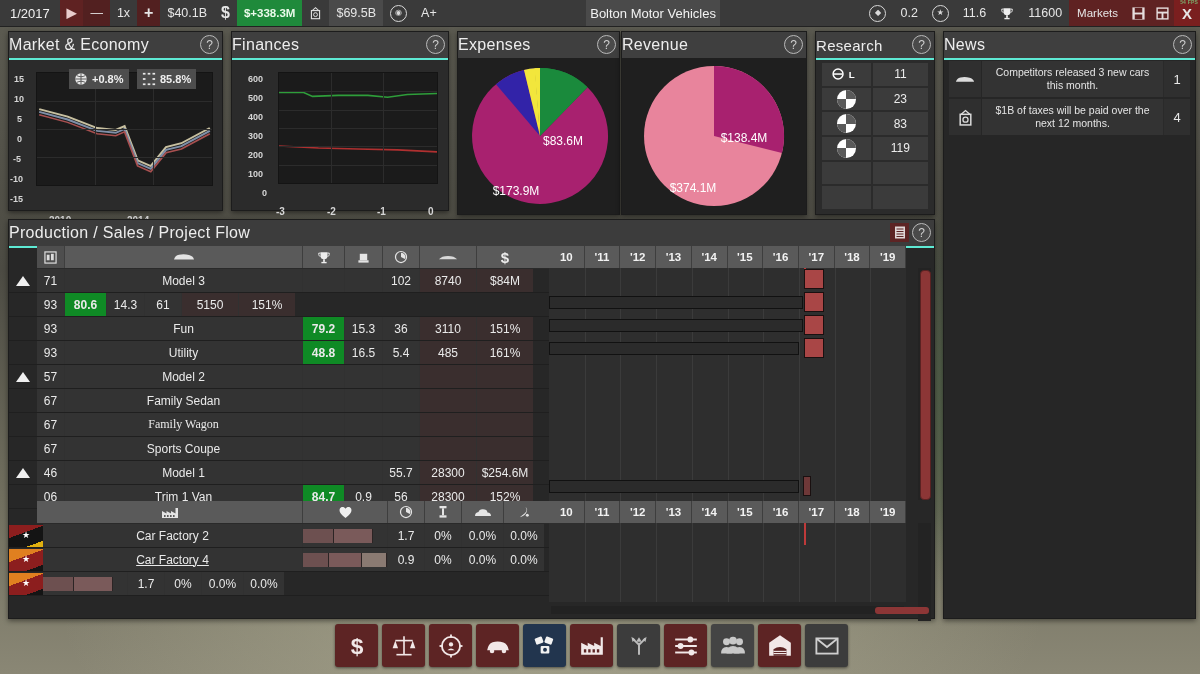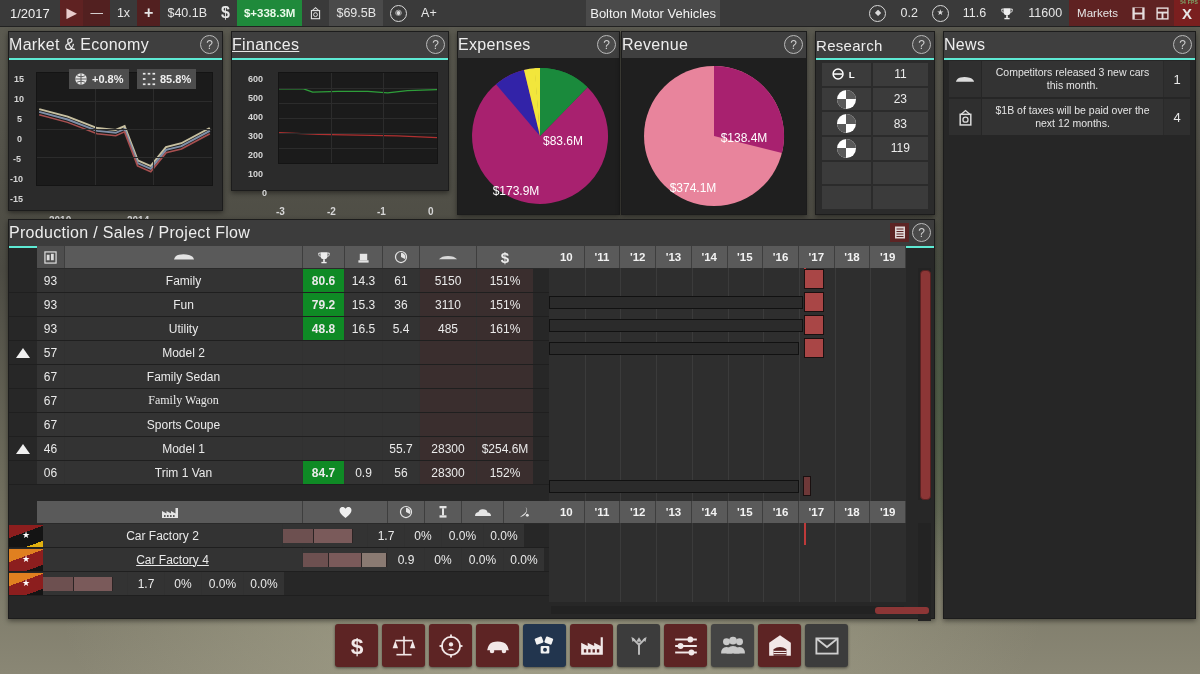--- a/index.html
+++ b/index.html
@@ -51,21 +51,21 @@
   .panel-head{height:26px;background:#3f3f3f;display:flex;align-items:center;
     justify-content:flex-start;position:relative;border-bottom:2px solid #5eead4;}
   .panel-head .ttl{font-size:16px;color:#ededed;letter-spacing:.3px;}
   .help{position:absolute;right:3px;top:3px;width:19px;height:19px;border-radius:50%;
     border:1.5px solid #b9b9b9;color:#cfcfcf;font-size:12px;display:flex;
     align-items:center;justify-content:center;background:#4a4a4a;box-sizing:border-box;}
   .panel-body{position:absolute;left:0;right:0;top:26px;bottom:0;}
 
   
   #market{left:8px;top:31px;width:215px;height:180px;}
-  #finances{left:231px;top:31px;width:218px;height:160px;text-decoration:underline;}
+  #finances{left:231px;top:31px;width:218px;height:180px;}
   #expenses{left:457px;top:31px;width:163px;height:184px;}
   #revenue{left:621px;top:31px;width:186px;height:184px;}
   #research{left:815px;top:31px;width:120px;height:184px;}
   #news{left:943px;top:31px;width:253px;height:588px;background:#262626;}
 
   .chartbox{position:absolute;background:#1b1b1b;border:1px solid #141414;}
   .axlabel{position:absolute;font-size:9px;color:#d6d6d6;font-weight:bold;}
   .gridln{position:absolute;background:#2c2c2c;}
 
   .mkbadge{position:absolute;height:20px;background:#4d4d4d;display:flex;
@@ -490,23 +490,34 @@
                 <path d="M1 5.5 Q4 1.8 11 1.8 Q18 1.8 21 5.5 Z" fill="#d8d8d8"></path>
               </svg>
           </div>
           <div class="c" style="width:56px;border-right:none">
             <span style="font-size:15px;font-weight:bold">$</span>
           </div>
         </div>
 
         <div id="prod-rows">
             <div class="row" style="background: transparent;">
+              <div class="arrowcell">
+                <div class="tri"></div>
+              </div>
+              <div class="c " style="width: 28px;">71</div>
+              <div class="c name" style="width: 238px;">Model 3</div>
+              <div class="c " style="width: 42px;"></div>
+              <div class="c " style="width: 38px;"></div>
+              <div class="c " style="width: 37px;">102</div>
+              <div class="c money" style="width: 57px;">8740</div>
+              <div class="c money" style="width: 56px; border-right: none;">$84M</div>
+            </div>
+            <div class="row" style="background: transparent;">
               <div class="arrowcell"></div>
               <div class="c " style="width: 28px;">93</div>
-              <div class="c name" style="width: 238px;">Family</div>
               <div class="c hl" style="width: 42px;">80.6</div>
               <div class="c " style="width: 38px;">14.3</div>
               <div class="c " style="width: 37px;">61</div>
               <div class="c money" style="width: 57px;">5150</div>
               <div class="c money" style="width: 56px; border-right: none;">151%</div>
             </div>
             <div class="row" style="background: transparent;">
               <div class="arrowcell"></div>
               <div class="c " style="width: 28px;">93</div>
               <div class="c name" style="width: 238px;">Fun</div>
@@ -672,21 +683,21 @@
             </svg>
           </div>
         </div>
         <div id="fact-rows">
             <div class="row" style="background: transparent;">
               <div class="arrowcell" style="width: 34px;">
                 <span class="flag" style="background:linear-gradient(160deg,#8c1e1e 0 38%,#141414 38% 82%,#e0b010 82% 100%);display:flex;align-items:center;justify-content:center;">
                   <span style="color:#fff;font-size:9px;line-height:1">★</span>
                 </span>
               </div>
-              <div class="c name" style="width: 240px;">Car Factory 2</div>
+              <div class="c name" style="width: 260px;">Car Factory 2</div>
               <div class="c" style="width: 85px; padding: 0px;">
                 <div class="fbar">
                   <div class="fseg" style="width: 30px; background: rgb(109, 80, 80); border-right: 1px solid rgb(43, 36, 36);"></div>
                   <div class="fseg" style="width: 38px; background: rgb(122, 90, 90); border-right: 1px solid rgb(43, 36, 36);"></div>
                   <div class="fseg" style="width: 0px; background: transparent; border-right: none;"></div>
                 </div>
               </div>
               <div class="c" style="width: 37px;">1.7</div>
               <div class="c" style="width: 37px;">0%</div>
               <div class="c" style="width: 42px;">0.0%</div>

